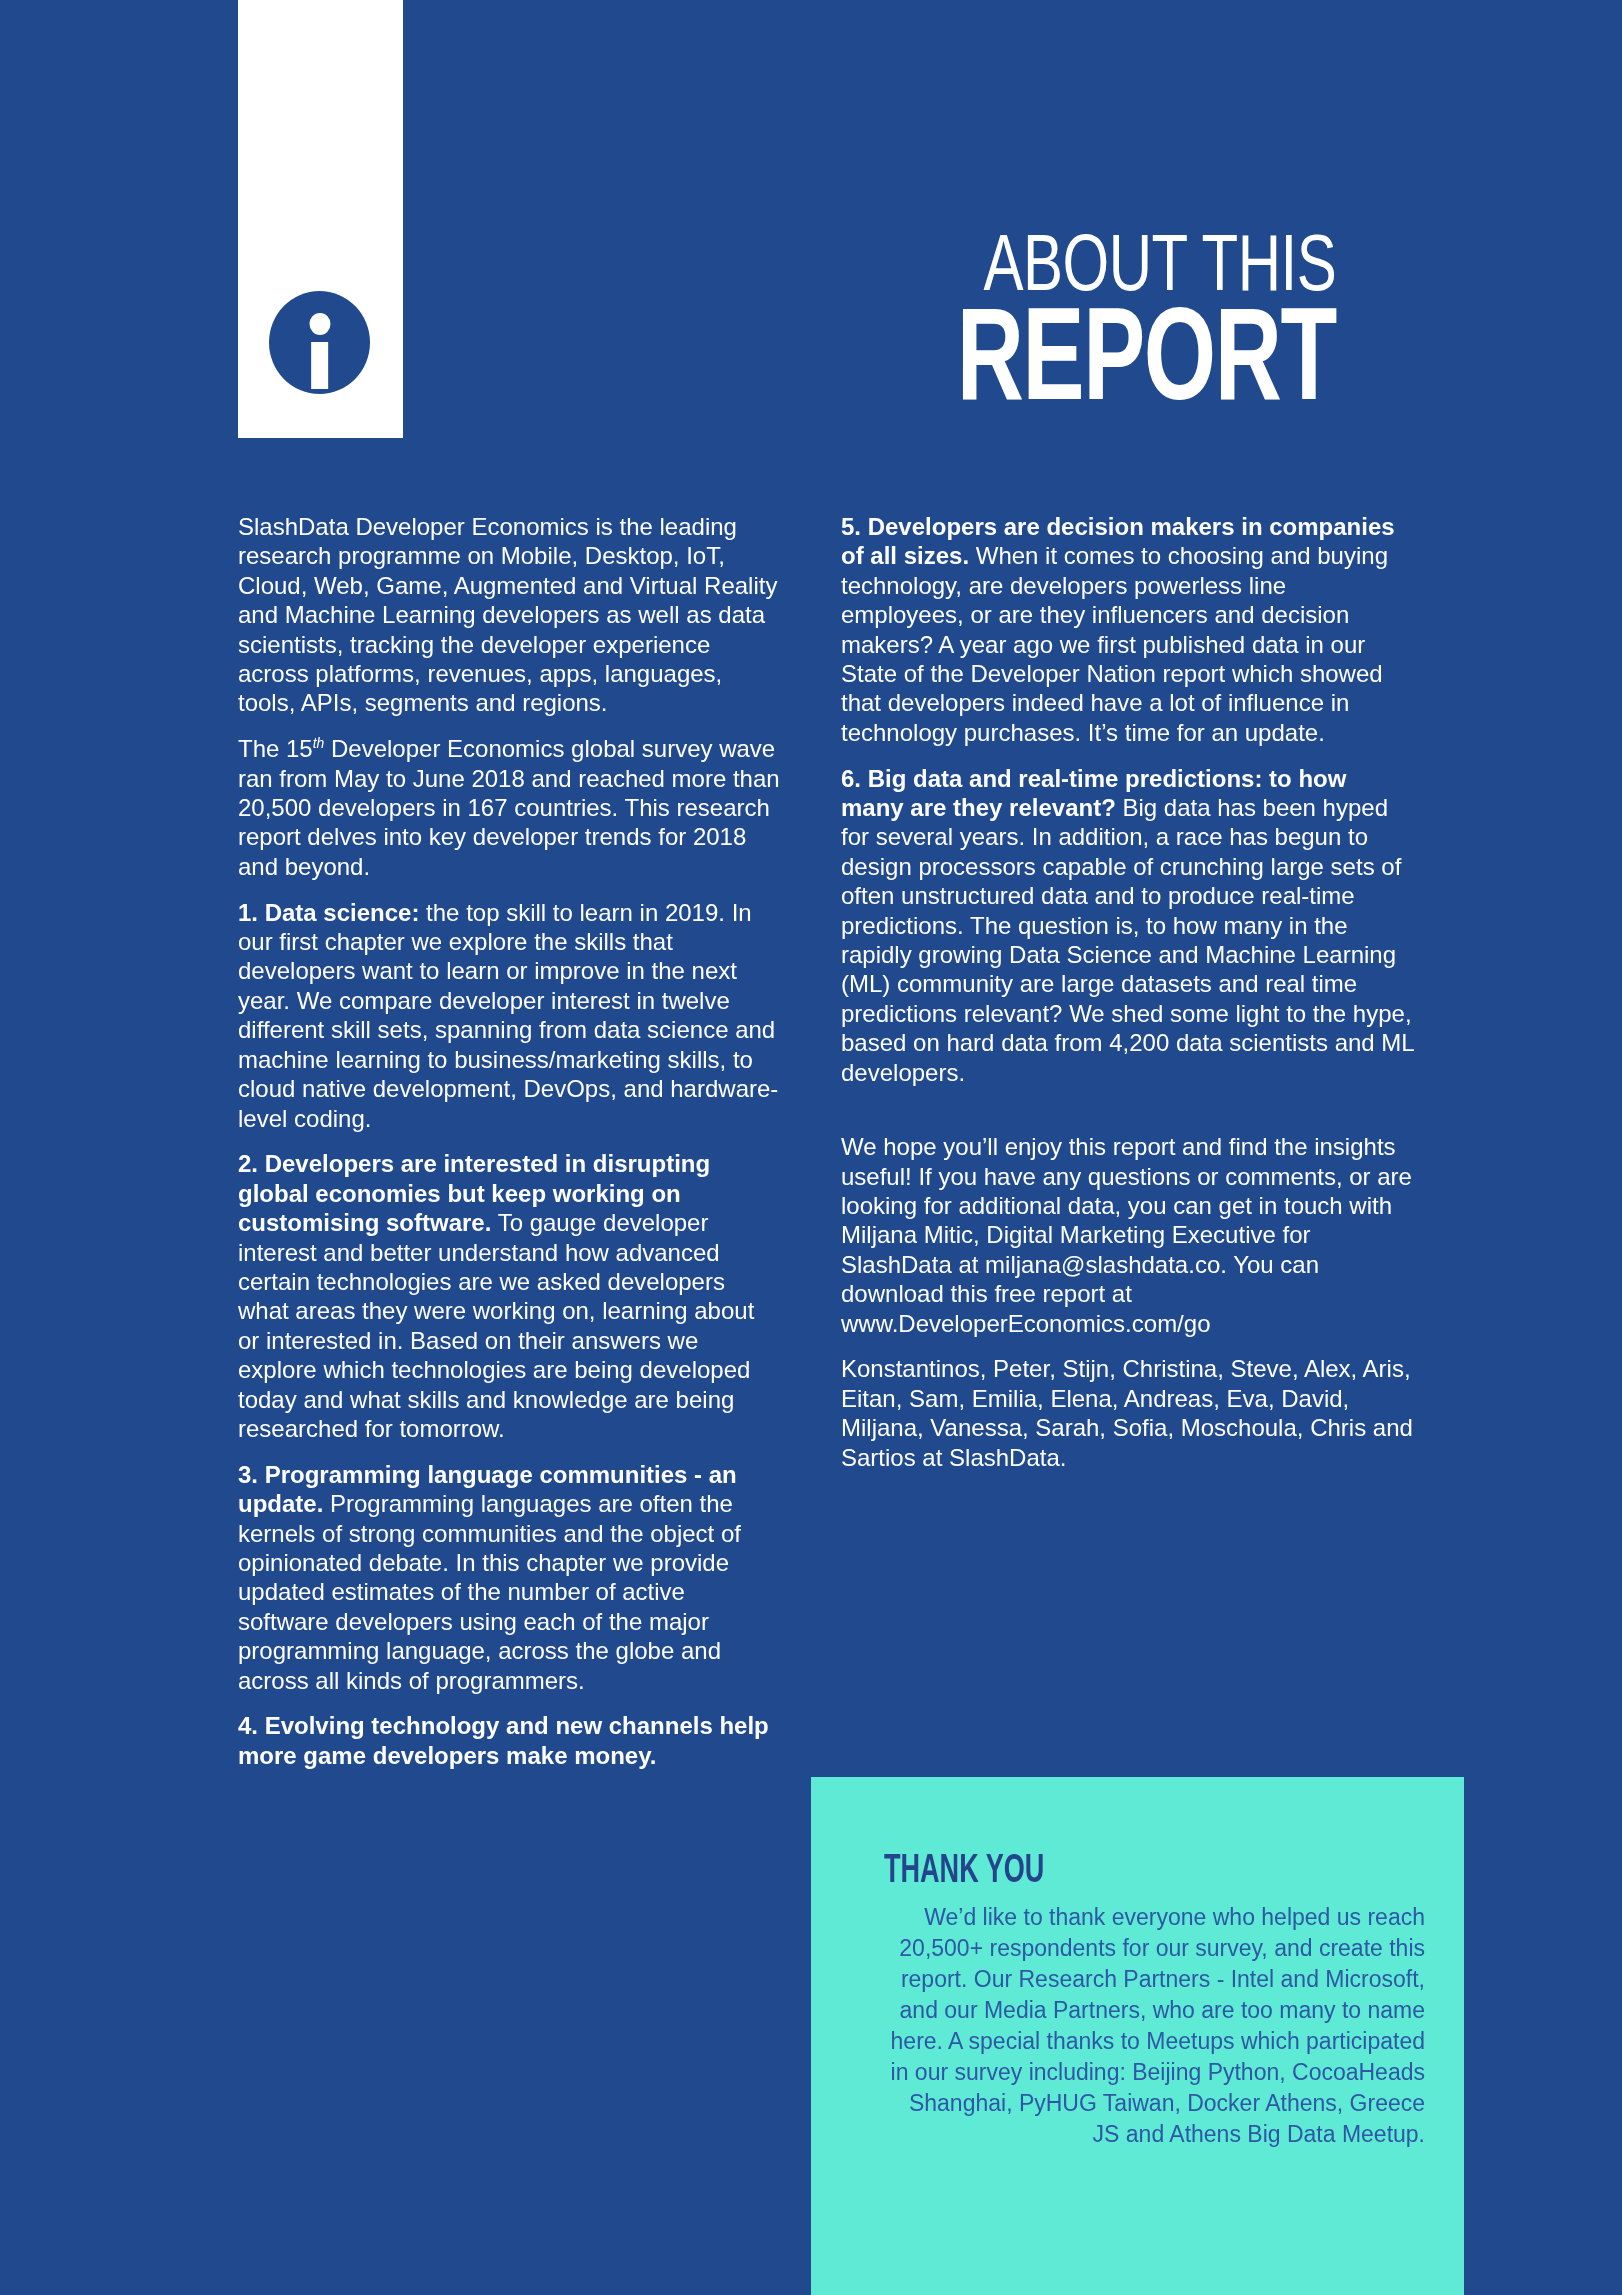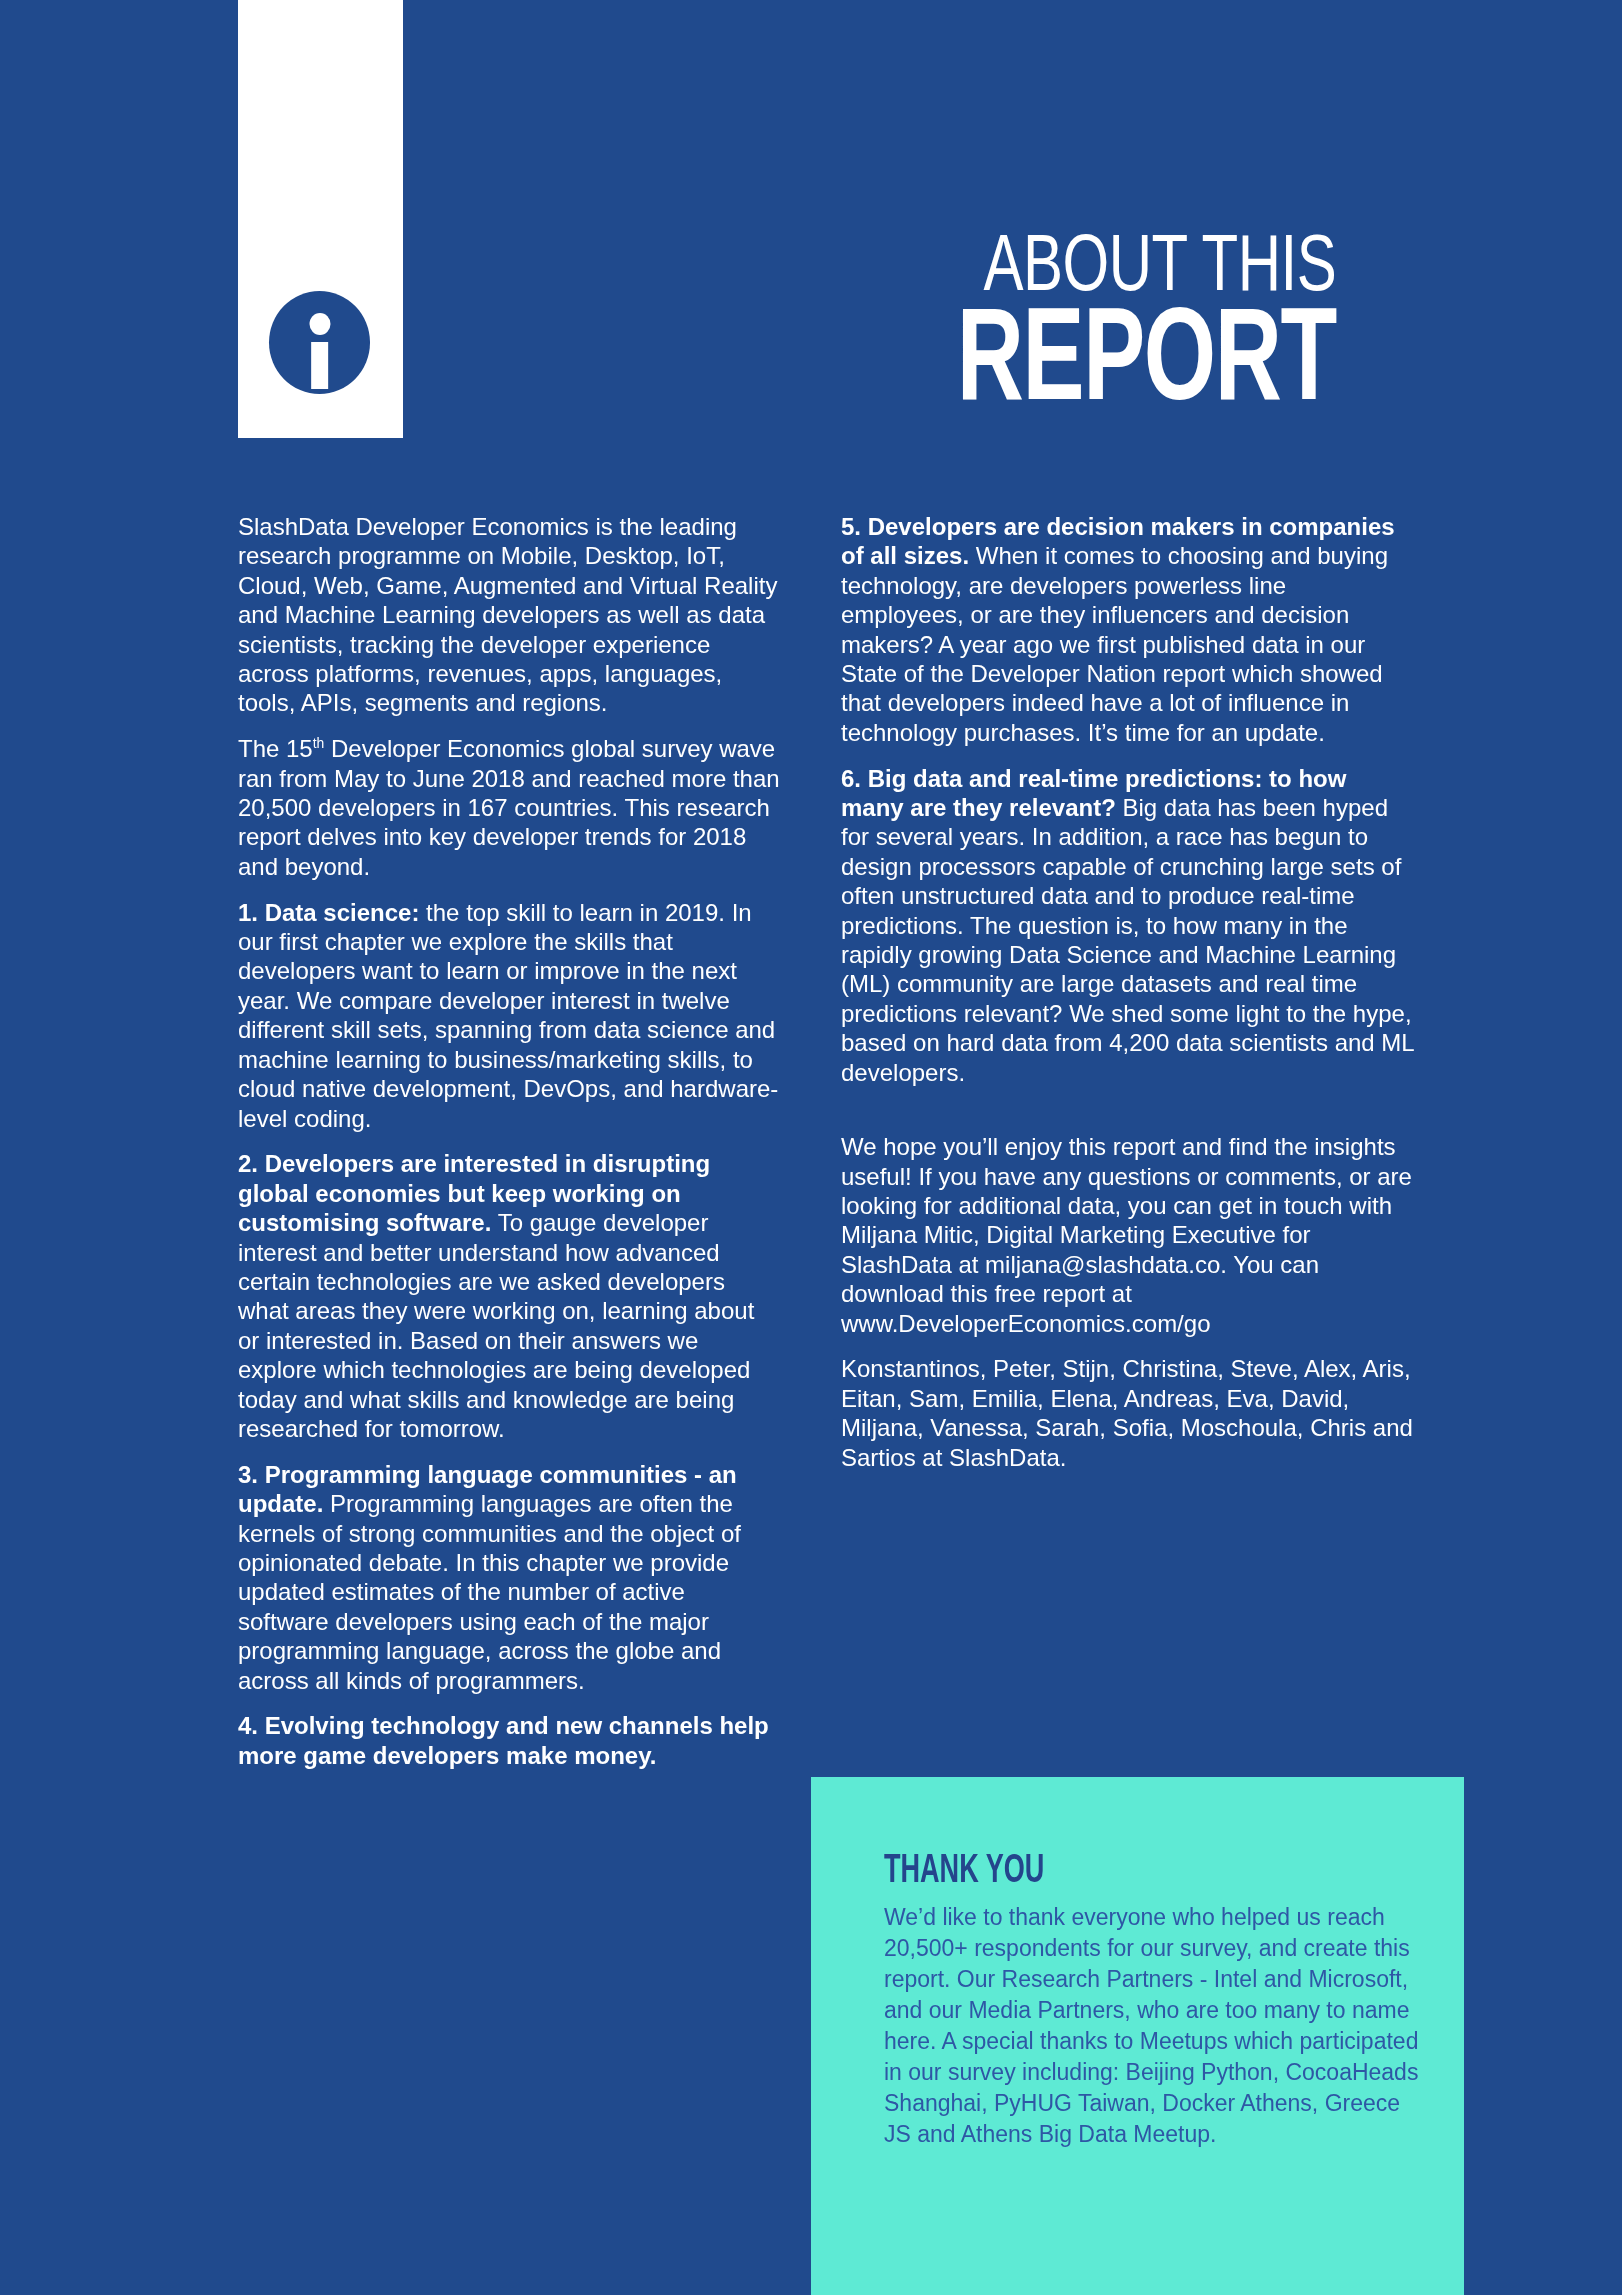--- a/index.html
+++ b/index.html
@@ -48,35 +48,35 @@
   .col{position:absolute;top:512px;}
   .col-left{left:238px;width:544px;}
   .col-right{left:841px;width:573px;}
   .col p{
     margin:0 0 16.4px 0;
     font-size:24px;line-height:29.4px;color:#ffffff;
   }
   .col p b{font-weight:700;}
   .col p.gap-top{margin-top:45px;}
   .col p.credits{}
-  sup{font-size:58%;line-height:0;vertical-align:super;}
+  sup{font-size:58%;line-height:0;vertical-align:super;font-style:italic;}
   
   .thankyou-box{
     position:absolute;left:811px;top:1777px;width:653px;height:518px;
     background:#5eead4;box-sizing:border-box;
     padding:71px 39px 0 73px;
   }
   .thankyou-heading{
     font-size:41px;font-weight:700;line-height:1;
     color:#24458c;white-space:nowrap;
     transform:scaleX(0.66);transform-origin:left center;
   }
   .thankyou-body{
     margin-top:13px;
-    font-size:23px;line-height:31px;color:#2e57a5;
+    font-size:23px;line-height:31px;color:#2e57a5;text-align:right;
   }
 </style>
 </head>
 <body>
 
 <div class="side-bar">
   <div class="info-circle">
     <div class="info-dot"></div>
     <div class="info-stem"></div>
   </div>

